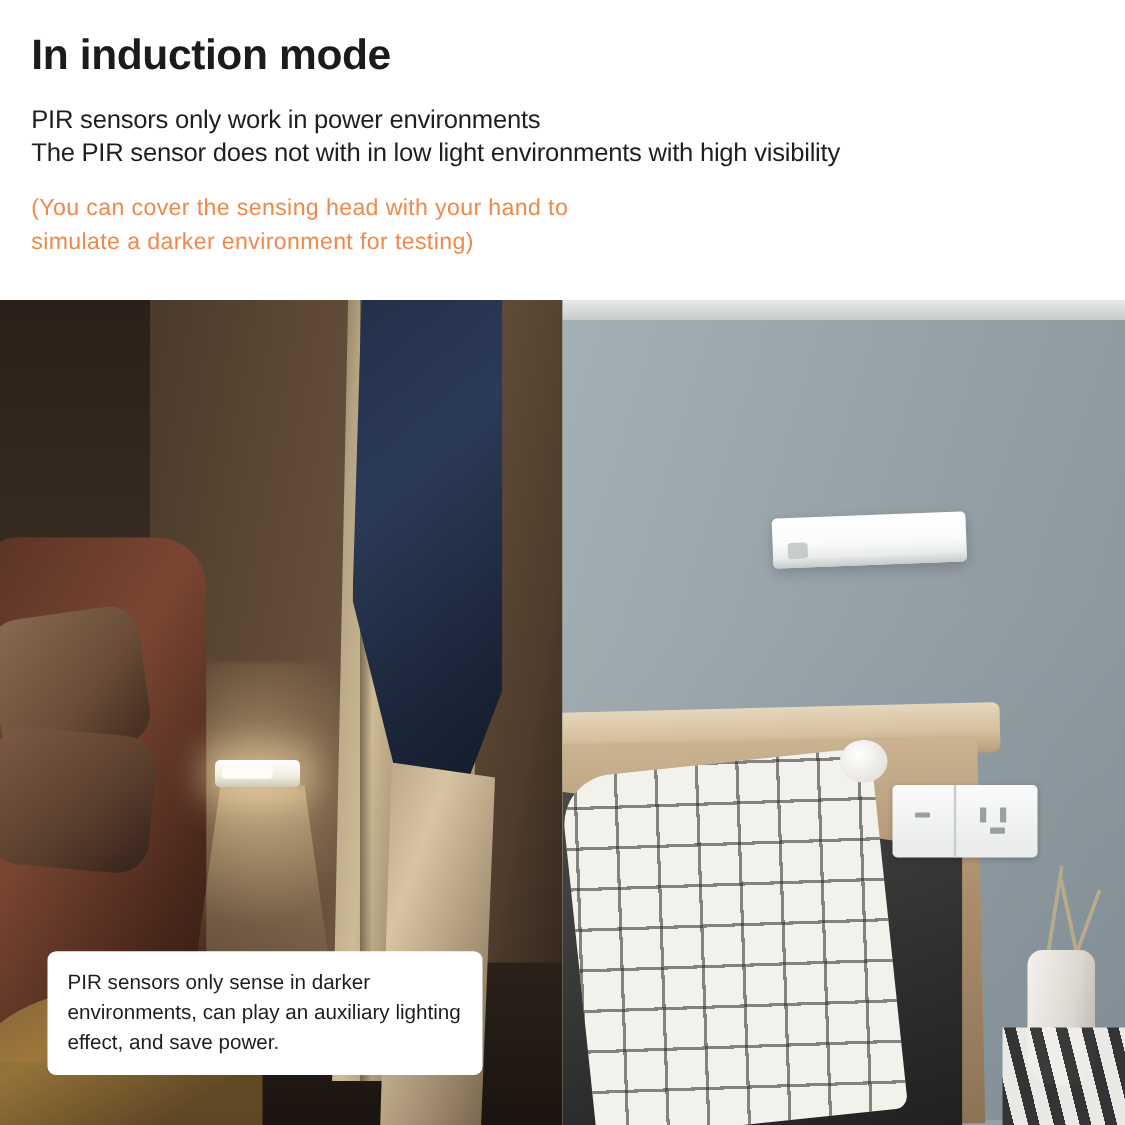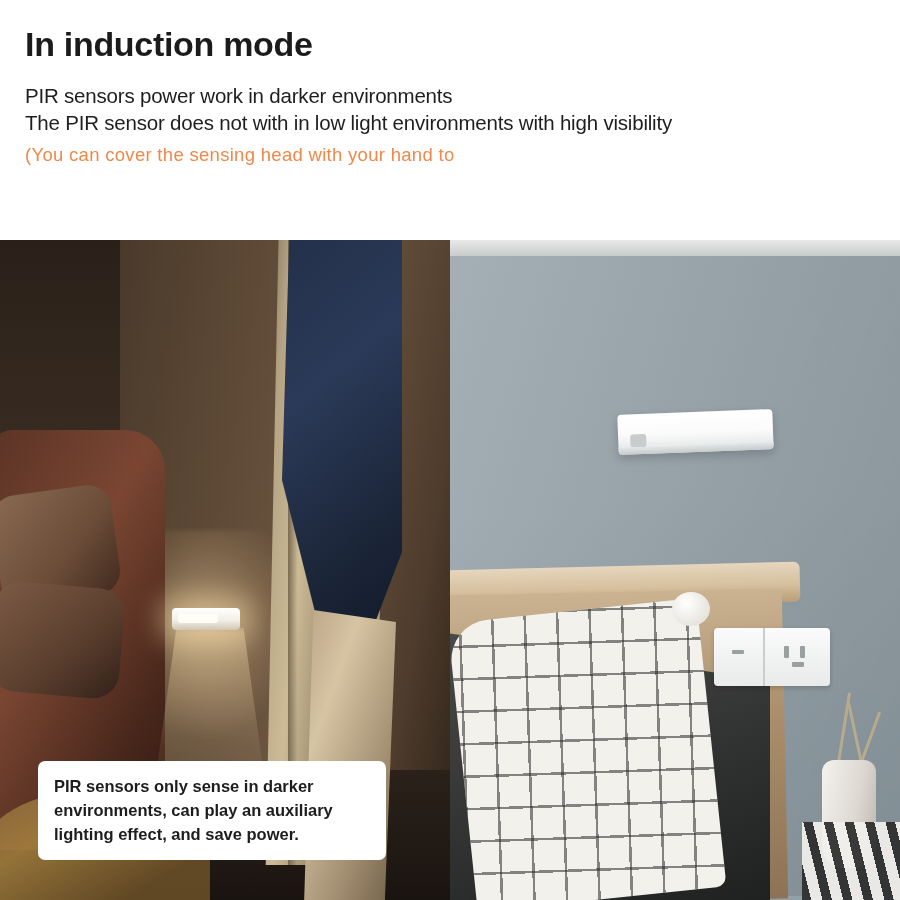--- a/index.html
+++ b/index.html
@@ -40,21 +40,21 @@
     margin: 0 0 16px 0;
   }
   .sub-line {
     font-size: 20.5px;
     color: #1e1e1e;
     line-height: 27px;
     letter-spacing: -0.2px;
     white-space: nowrap;
   }
   .note {
-    margin-top: 5px;
+    margin-top: 16px;
     font-size: 18.5px;
     color: #f0884a;
     line-height: 27px;
     letter-spacing: 0.3px;
   }
 
   
   .photos {
     position: absolute;
     left: 0;
@@ -285,33 +285,33 @@
     box-sizing: border-box;
     padding: 13px 16px 14px 16px;
     font-size: 16.5px;
     line-height: 24px;
     color: #1d1d1d;
   }
   .caption-left {
     left: 38px;
     bottom: 40px;
     width: 348px;
-    font-weight: bold;
   }
 </style>
 </head>
 <body>
 
 <div class="page">
 
   <div class="header">
     <div class="title">In induction mode</div>
-    <div class="sub-line">PIR sensors power work in darker environments</div>
+    <div class="sub-line">PIR sensors only work in power environments</div>
     <div class="sub-line">The PIR sensor does not with in low light environments with high visibility</div>
     <div class="note">(You can cover the sensing head with your hand to</div>
+    <div class="note" style="margin-top:0">simulate a darker environment for testing)</div>
   </div>
 
   <div class="photos">
 
     <div class="photo left-photo">
       <div class="lp-wall"></div>
       <div class="lp-wall-glow"></div>
       <div class="lp-floor"></div>
       <div class="lp-sofa"></div>
       <div class="lp-cushion1"></div>

